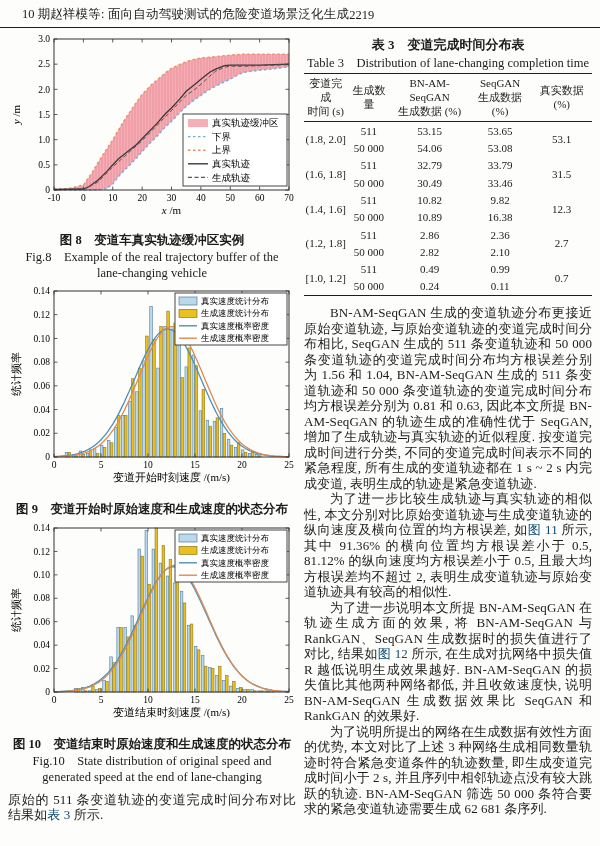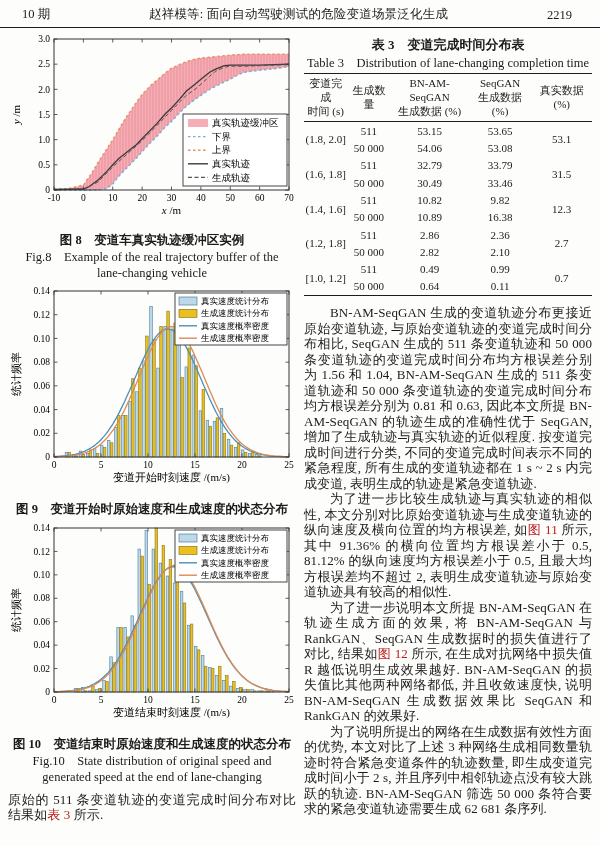--- a/index.html
+++ b/index.html
@@ -2,22 +2,22 @@
 <html><head>
 <meta charset="utf-8">
 <style>
   * { margin:0; padding:0; box-sizing:border-box; }
   html,body { width:600px; height:846px; overflow:hidden; }
   body {
     background:#fdfdfc; color:#1b1b1b;
     font-family:"Liberation Serif","DejaVu Serif",serif;
   }
   .page-header {
-    display:flex; justify-content:space-between; align-items:flex-end;
-    padding:6px 28px 4px 22px; font-size:12.5px;
+    display:flex; justify-content:flex-start; align-items:flex-end;
+    padding:6px 40px 4px 22px; font-size:12.5px;
     border-bottom:1.5px solid #1d1d1d;
   }
   .page-header .hdr-title { letter-spacing:0.2px; }
   .main { display:flex; padding:4px 8px 0 8px; gap:8px; }
   .col { width:288px; }
   
   .fig-block { margin-bottom:4px; }
   .fig-caption-cn { text-align:center; font-size:12.5px; font-weight:600; margin-top:4px; }
   .fig-caption-en { text-align:center; font-size:12.5px; line-height:1.25; margin-top:1px; padding:0 14px; }
   
@@ -36,21 +36,21 @@
   .para {
     font-size:13px; line-height:15.5px; text-align:justify;
     text-indent:2em; letter-spacing:0.1px;
   }
   .para.no-indent { text-indent:0; }
   .left-bottom-para { margin-top:6px; }
   .right-paras { margin-top:9px; }
   .xref { cursor:pointer; }
   svg text { font-family:"Liberation Serif","DejaVu Serif",serif; }
 </style>
-<style>.xref{color:#b91c1c;}</style></head>
+<style>.xref{color:#0c4a6e;}</style></head>
 <body>
 
 <div class="page-header">
   <span>10 期</span>
   <span class="hdr-title">赵祥模等: 面向自动驾驶测试的危险变道场景泛化生成</span>
   <span>2219</span>
 </div>
 
 <div class="main">
 
@@ -437,21 +437,21 @@
           </tr>
           <tr>
             <td rowspan="2">[1.0, 1.2]</td>
             <td>511</td>
             <td>0.49</td>
             <td>0.99</td>
             <td rowspan="2">0.7</td>
           </tr>
           <tr>
             <td>50 000</td>
-            <td>0.64</td>
+            <td>0.24</td>
             <td>0.11</td>
           </tr>
         </tbody>
     </table>
     <div class="right-paras" id="right-paragraphs">
         <p class="para"><span>BN-AM-SeqGAN 生成的变道轨迹分布更接近原始变道轨迹, 与原始变道轨迹的变道完成时间分布相比, SeqGAN 生成的 511 条变道轨迹和 50 000 条变道轨迹的变道完成时间分布均方根误差分别为 1.56 和 1.04, BN-AM-SeqGAN 生成的 511 条变道轨迹和 50 000 条变道轨迹的变道完成时间分布均方根误差分别为 0.81 和 0.63, 因此本文所提 BN-AM-SeqGAN 的轨迹生成的准确性优于 SeqGAN, 增加了生成轨迹与真实轨迹的近似程度. 按变道完成时间进行分类, 不同的变道完成时间表示不同的紧急程度, 所有生成的变道轨迹都在 1 s ~ 2 s 内完成变道, 表明生成的轨迹是紧急变道轨迹.</span></p>
         <p class="para"><span>为了进一步比较生成轨迹与真实轨迹的相似性, 本文分别对比原始变道轨迹与生成变道轨迹的纵向速度及横向位置的均方根误差, 如</span><span class="xref">图 11</span><span> 所示, 其中 91.36% 的横向位置均方根误差小于 0.5, 81.12% 的纵向速度均方根误差小于 0.5, 且最大均方根误差均不超过 2, 表明生成变道轨迹与原始变道轨迹具有较高的相似性.</span></p>
         <p class="para"><span>为了进一步说明本文所提 BN-AM-SeqGAN 在轨迹生成方面的效果, 将 BN-AM-SeqGAN 与 RankGAN、SeqGAN 生成数据时的损失值进行了对比, 结果如</span><span class="xref">图 12</span><span> 所示, 在生成对抗网络中损失值 R 越低说明生成效果越好. BN-AM-SeqGAN 的损失值比其他两种网络都低, 并且收敛速度快, 说明 BN-AM-SeqGAN 生成数据效果比 SeqGAN 和 RankGAN 的效果好.</span></p>
         <p class="para"><span>为了说明所提出的网络在生成数据有效性方面的优势, 本文对比了上述 3 种网络生成相同数量轨迹时符合紧急变道条件的轨迹数量, 即生成变道完成时间小于 2 s, 并且序列中相邻轨迹点没有较大跳跃的轨迹. BN-AM-SeqGAN 筛选 50 000 条符合要求的紧急变道轨迹需要生成 62 681 条序列.</span></p>
       </div>

